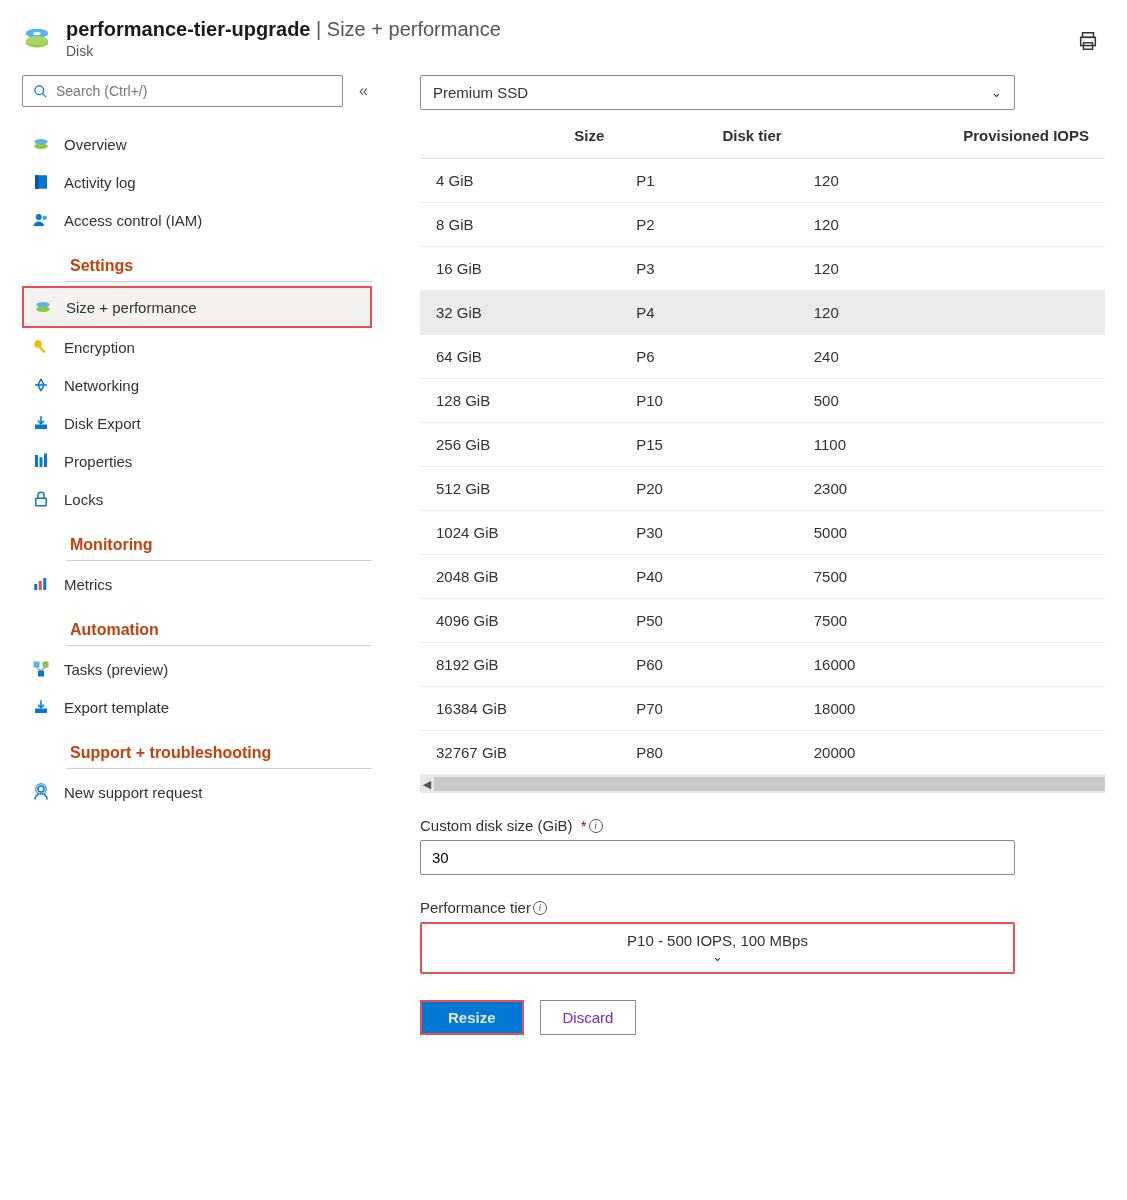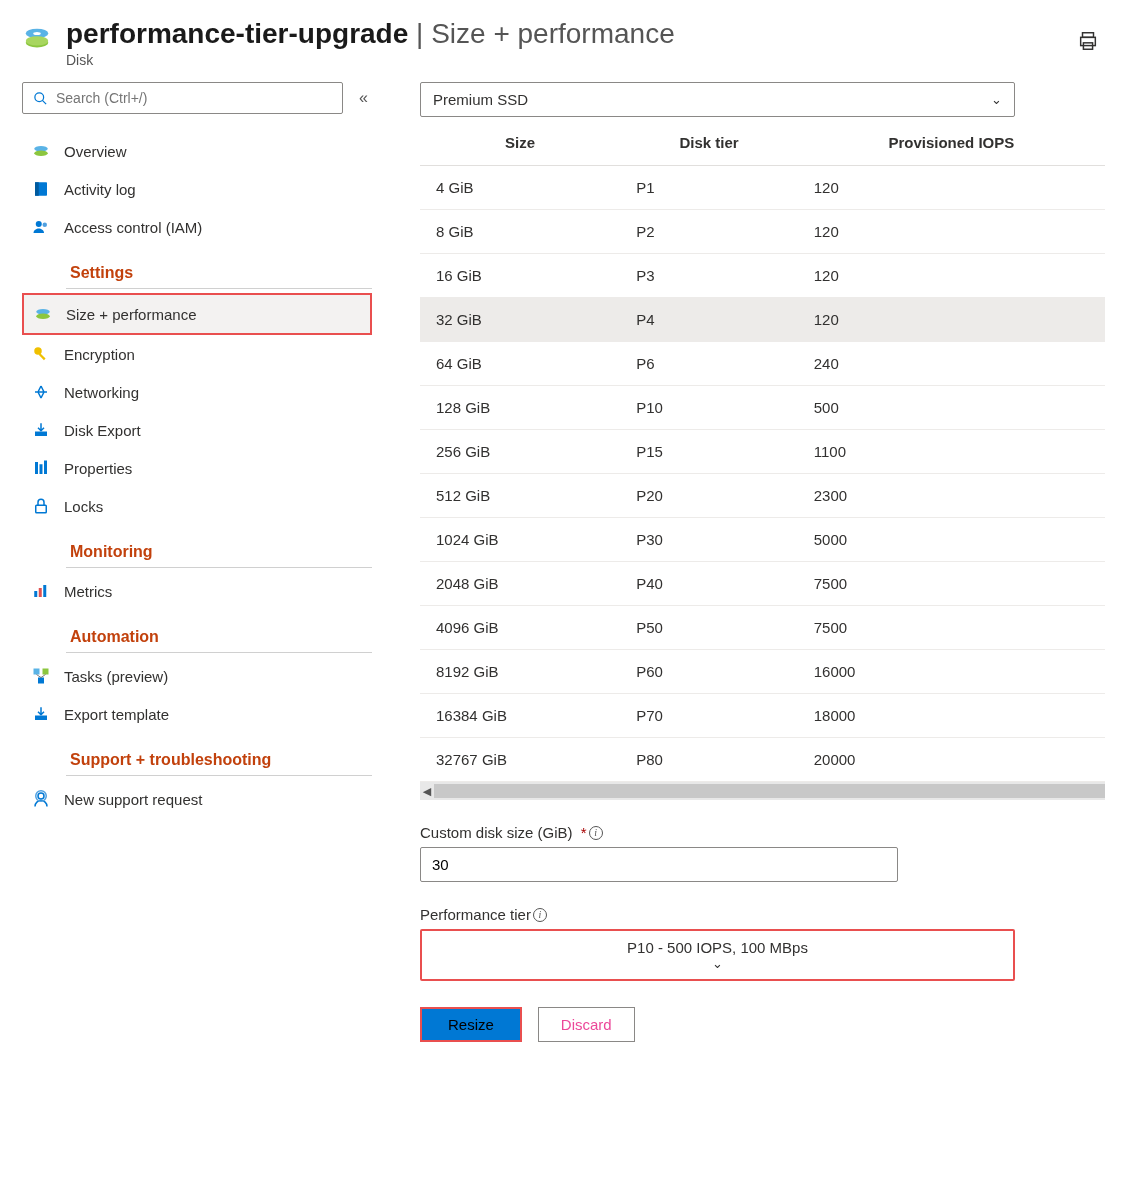--- a/index.html
+++ b/index.html
@@ -1,51 +1,51 @@
 <!DOCTYPE html>
 <html><head>
   <meta charset="utf-8">
   <style>
     * { box-sizing: border-box; margin: 0; padding: 0; }
     body { font-family: 'Segoe UI', Tahoma, sans-serif; font-size: 14px; color: #323130; width: 1127px; background: #fff; }
     .container { display: flex; flex-direction: column; width: 100%; padding: 10px 22px; }
     .header { display: flex; align-items: flex-start; gap: 14px; padding: 8px 0 14px 0; }
     .header-icon { width: 30px; height: 30px; margin-top: 6px; flex-shrink: 0; }
-    .title-block h1 { font-size: 28px; font-weight: 600; color: #1a1a1a; text-align: right; }
+    .title-block h1 { font-size: 20px; font-weight: 600; color: #1a1a1a; text-align: right; }
     .title-block h1 .subtitle { font-weight: 400; color: #555; }
     .title-block .type { font-size: 14px; color: #555; margin-top: 2px; }
     .print-btn { margin-left: auto; background: none; border: none; cursor: pointer; padding: 6px; margin-top: 6px;}
     .body { display: flex; gap: 0; }
     .sidebar { width: 372px; flex-shrink: 0; padding-right: 22px; }
     .search-row { display: flex; align-items: center; gap: 12px; margin-bottom: 18px;}
     .search-box { flex: 1; display: flex; align-items: center; gap: 8px; border: 1px solid #8a8886; border-radius: 2px; padding: 7px 10px; }
     .search-box input { border: none; outline: none; flex: 1; font-size: 14px; background: transparent; }
     .collapse-btn { background: none; border: none; cursor: pointer; padding: 4px; color: #555; font-size: 16px;}
     .menu-item { display: flex; align-items: center; gap: 14px; padding: 10px 10px; cursor: pointer; font-size: 15px; color: #323130; }
     .menu-item.selected { background: #f3f2f1; border: 2px solid #e94f4f; }
     .menu-item svg, .menu-item .micon { width: 18px; height: 18px; flex-shrink: 0;}
     .section-header { font-size: 16px; font-weight: 600; color: #c2410c; padding: 18px 0 6px 4px; border-bottom: 1px solid #d0d0d0; margin-bottom: 4px; margin-left: 44px;}
     .main { flex: 1; min-width: 0; padding-left: 26px; }
     .select { display: flex; align-items: center; justify-content: space-between; border: 1px solid #8a8886; border-radius: 2px; padding: 8px 12px; font-size: 15px; cursor: pointer; width: 595px; max-width: 100%; background: #fff;}
     .select.highlighted { border: 2px solid #e94f4f; flex-direction: column; }
     .table { width: 100%; border-collapse: collapse; margin-top: 3px; }
-    .table th { text-align: center; font-weight: 600; padding: 14px 16px; font-size: 15px; border-bottom: 1px solid #e1dfdd; }
+    .table th { text-align: right; font-weight: 600; padding: 14px 16px; font-size: 15px; border-bottom: 1px solid #e1dfdd; }
     .table td { padding: 13px 16px; border-bottom: 1px solid #edebe9; font-size: 15px; cursor: pointer; }
     .table tr.selected td { background: #edebe9; }
     .table-wrap { width: 100%; }
     .hscroll { width: 100%; height: 18px; background: #e8e8e8; margin-top: 0px; display: flex; align-items: center;}
     .hscroll .btn { width: 14px; height: 18px; background: #e8e8e8; display: flex; align-items: center; justify-content: center; color: #555; font-size: 11px;}
     .hscroll .track { flex: 1; height: 14px; background: #c8c8c8; }
     .field-label { font-size: 15px; color: #323130; margin-top: 24px; display: flex; align-items: center; gap: 2px;}
     .field-label .req { color: #a80000; }
     .info-icon { width: 14px; height: 14px; border: 1px solid #555; border-radius: 50%; display: inline-flex; align-items: center; justify-content: center; font-size: 10px; color: #555; font-style: italic; font-family: serif;}
-    .text-input { width: 478px; max-width: 100%; border: 1px solid #8a8886; border-radius: 2px; padding: 8px 11px; font-size: 15px; margin-top: 6px; }
+    .text-input { width: 595px; max-width: 100%; border: 1px solid #8a8886; border-radius: 2px; padding: 8px 11px; font-size: 15px; margin-top: 6px; }
     .button-row { display: flex; gap: 16px; margin-top: 26px; }
-    .btn-primary { background: #0078d4; color: #000000; border: 2px solid #e94f4f; padding: 7px 26px; font-size: 15px; font-weight: 400; cursor: pointer; }
-    .btn-secondary { background: #fff; color: #ec4899; border: 1px solid #8a8886; padding: 7px 22px; font-size: 15px; cursor: pointer; }
+    .btn-primary { background: #0078d4; color: #e5e5e5; border: 2px solid #e94f4f; padding: 7px 26px; font-size: 15px; font-weight: 700; cursor: pointer; }
+    .btn-secondary { background: #fff; color: #6d28d9; border: 1px solid #8a8886; padding: 7px 22px; font-size: 15px; cursor: pointer; }
     .chev { font-size: 13px; color: #333; }
   </style>
 </head>
 <body>
 
 <div class="container">
   <div class="header">
     <span class="header-icon">
       <svg viewBox="0 0 32 32">
           <ellipse cx="16" cy="10" rx="12" ry="5" fill="#5ab3e6"></ellipse>

